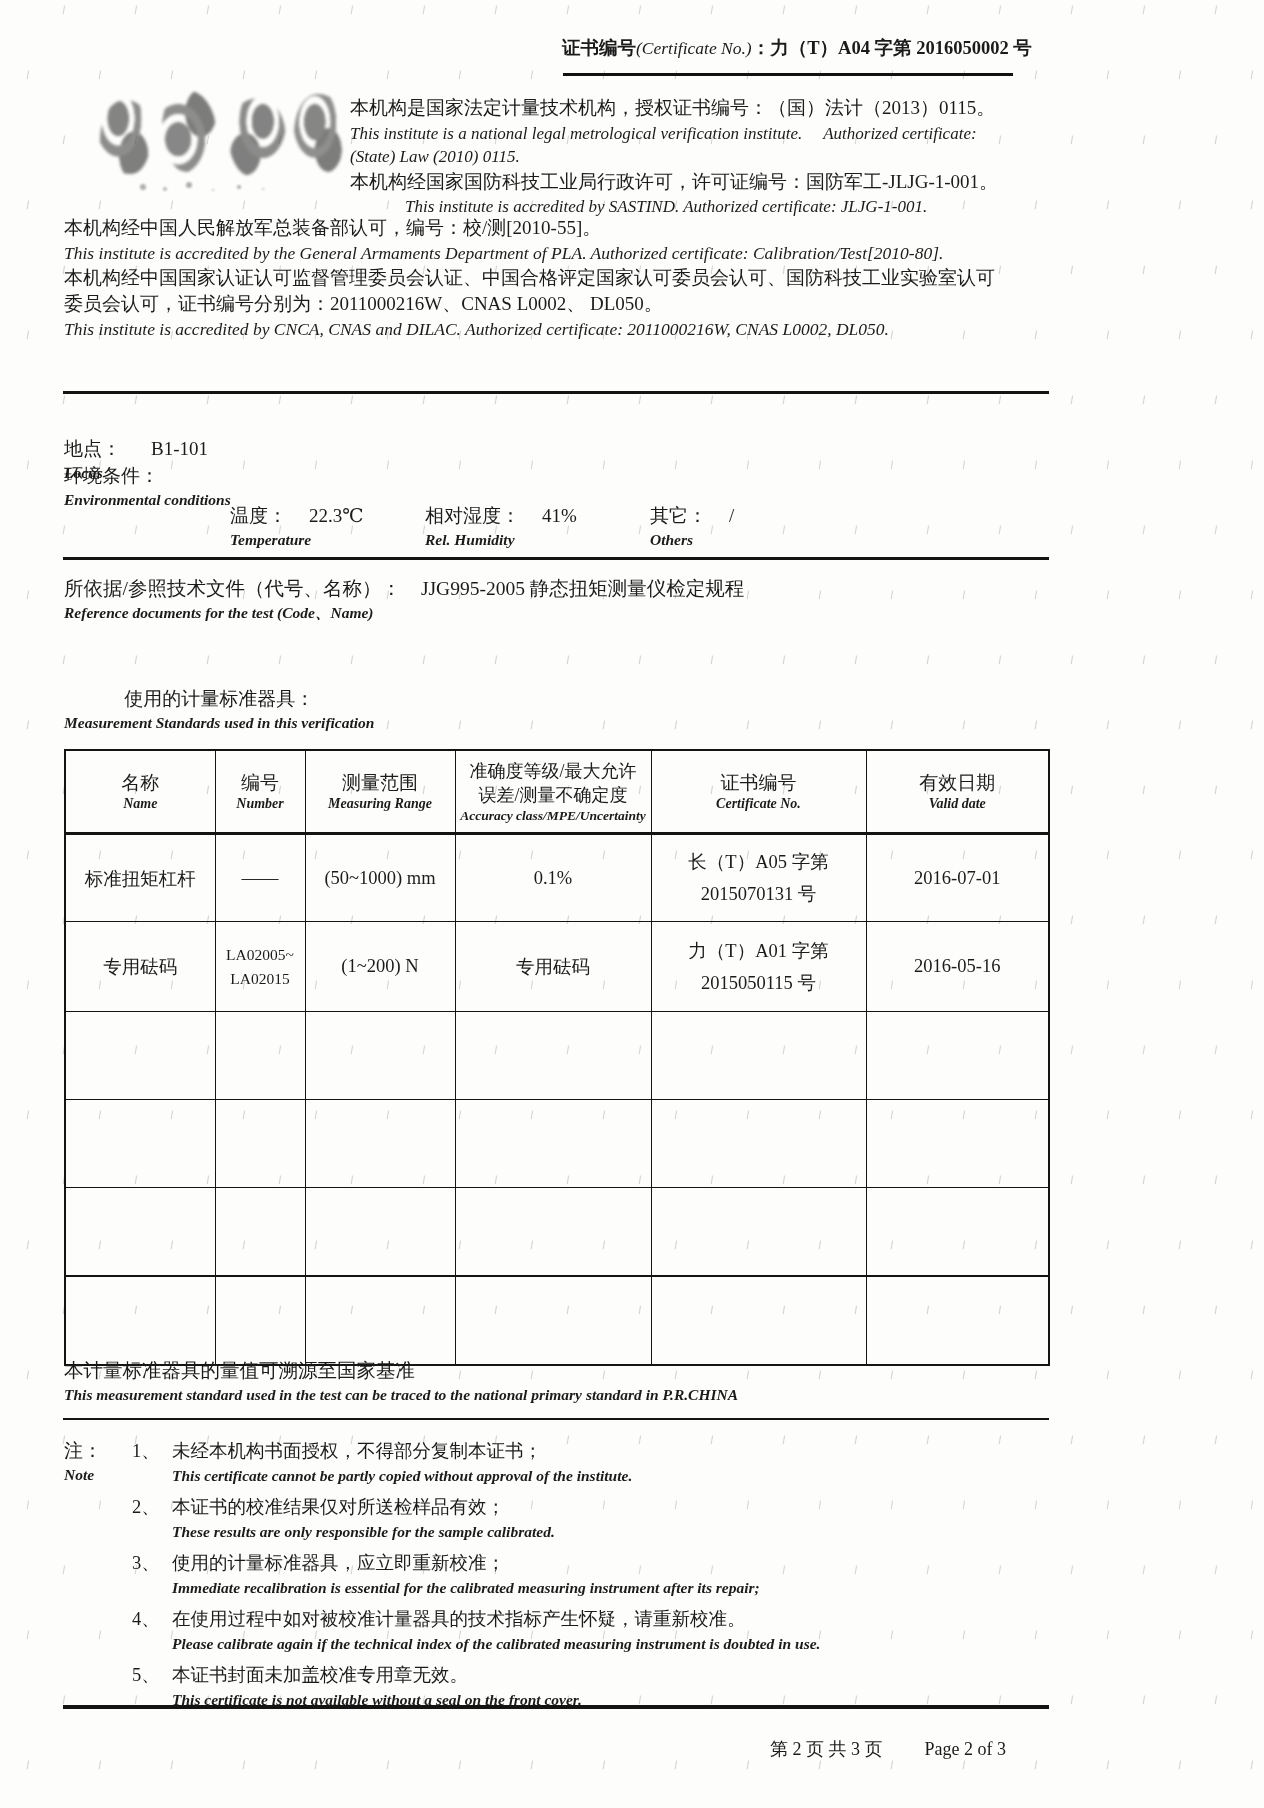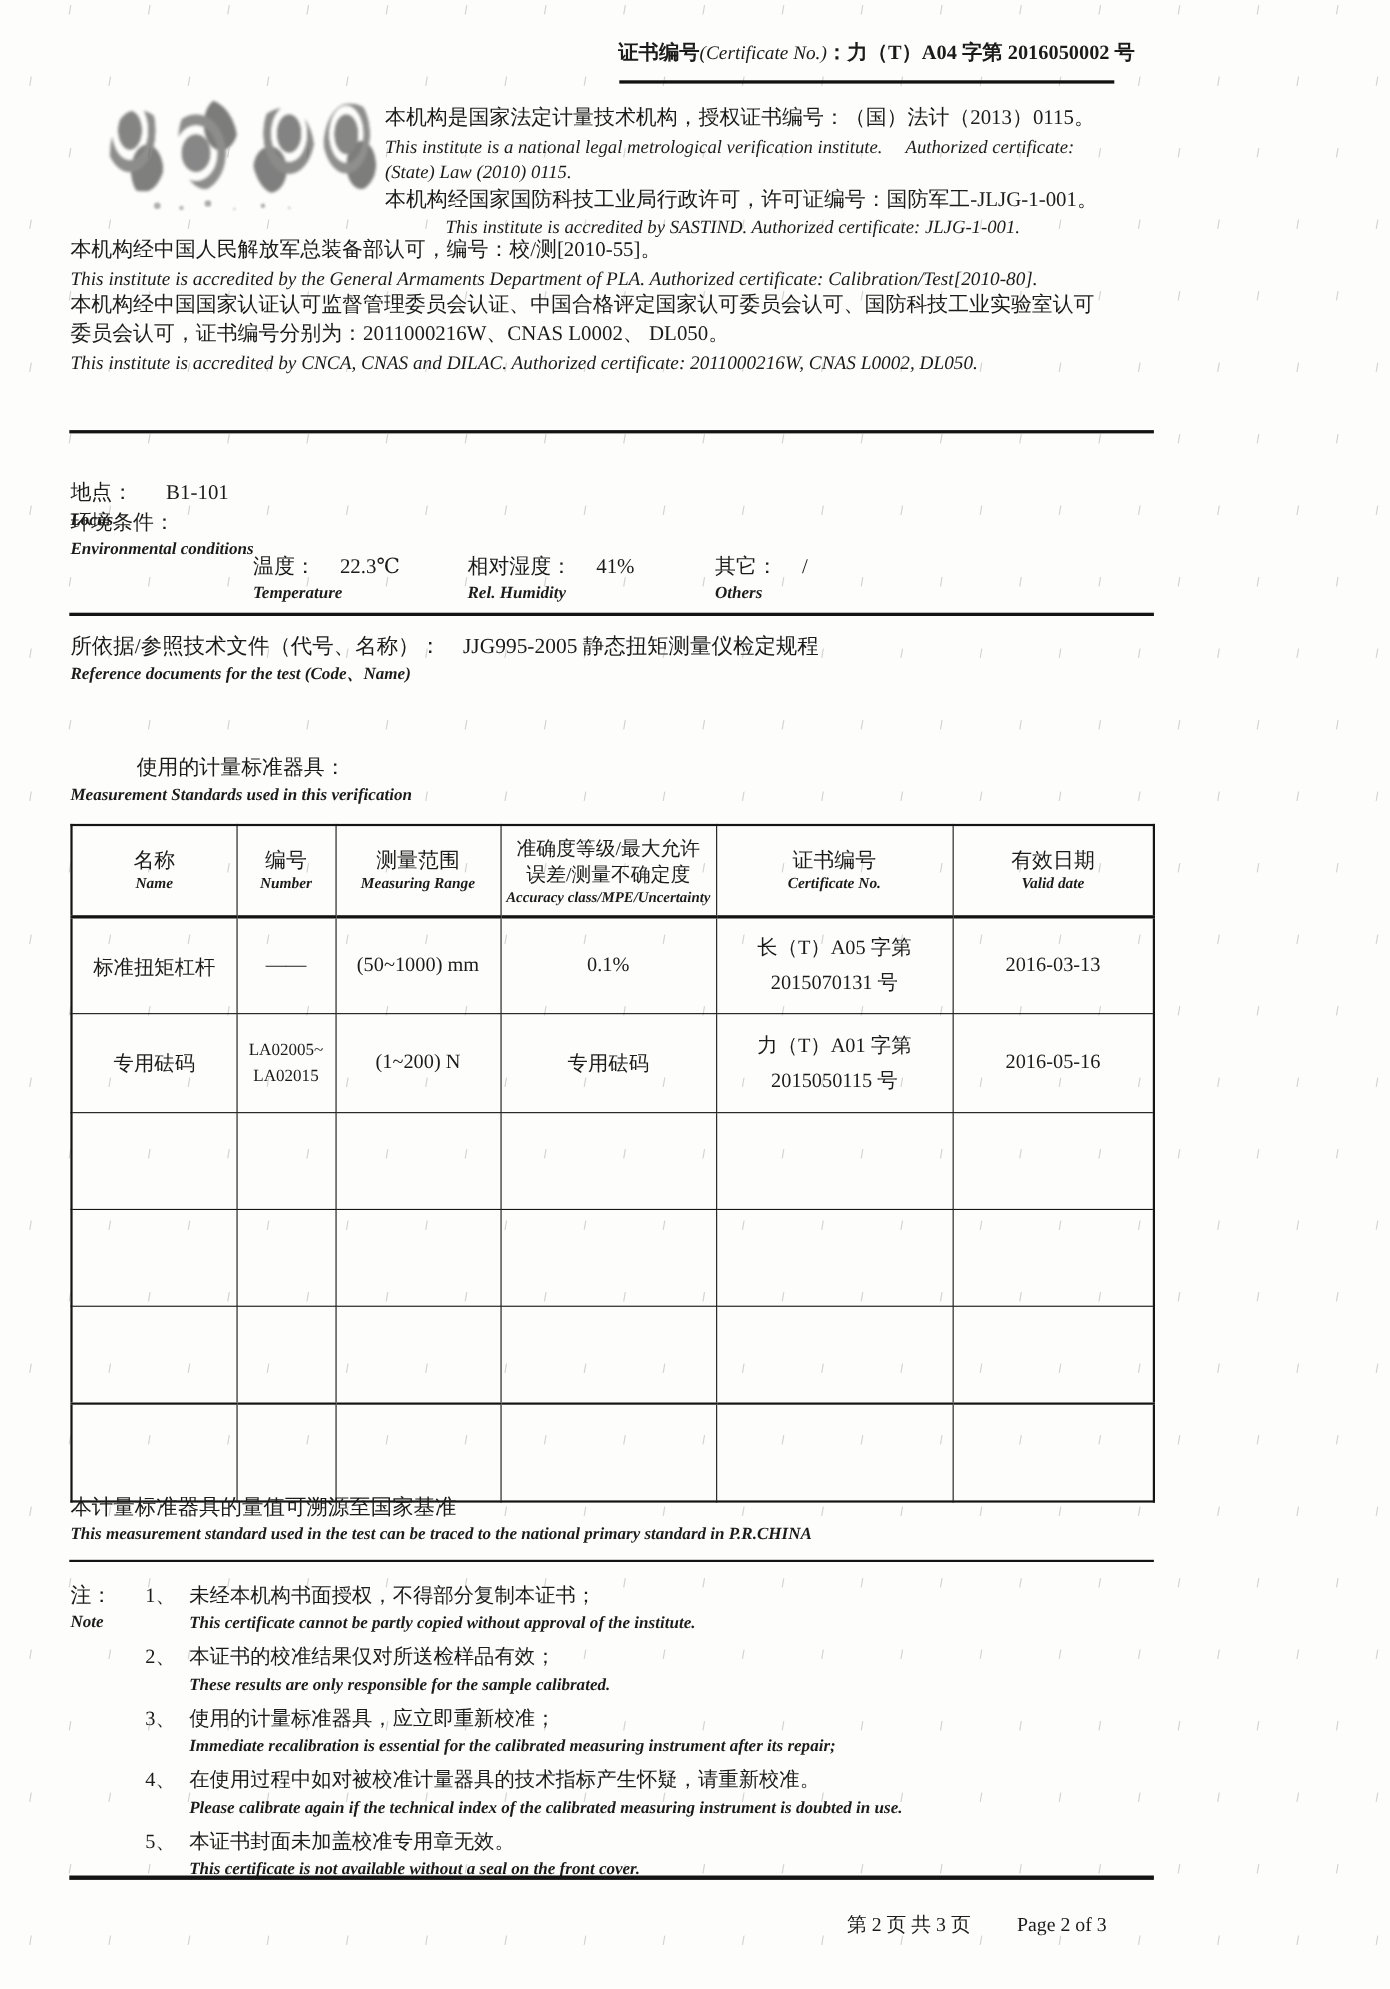--- a/index.html
+++ b/index.html
@@ -726,21 +726,21 @@
       </tr>
     </thead>
     <tbody>
       <tr class="r1">
         <td>标准扭矩杠杆</td>
         <td>——</td>
         <td>(50~1000) mm</td>
         <td>0.1%</td>
         <td class="pre twoline">长（T）A05 字第
 2015070131 号</td>
-        <td>2016-03-13</td>
+        <td>2016-07-01</td>
       </tr>
       <tr class="r2">
         <td>专用砝码</td>
         <td class="pre sm">LA02005~
 LA02015</td>
         <td>(1~200) N</td>
         <td>专用砝码</td>
         <td class="pre twoline">力（T）A01 字第
 2015050115 号</td>
         <td>2016-05-16</td>

